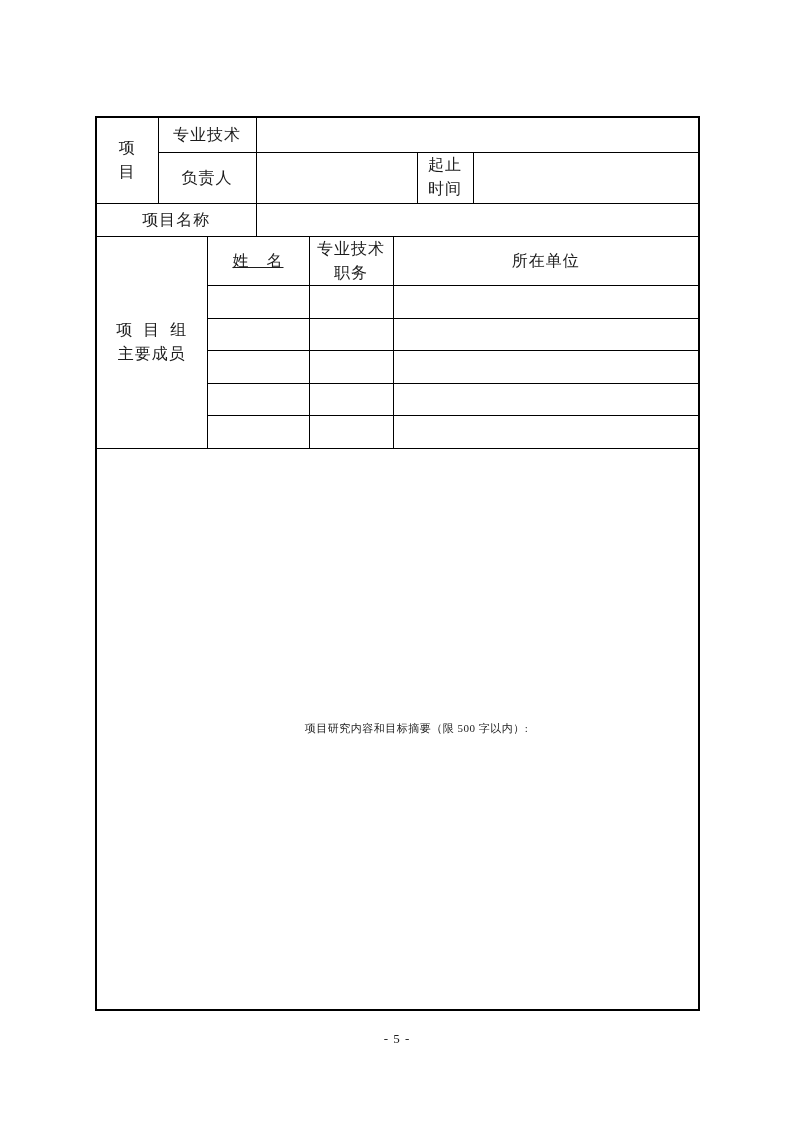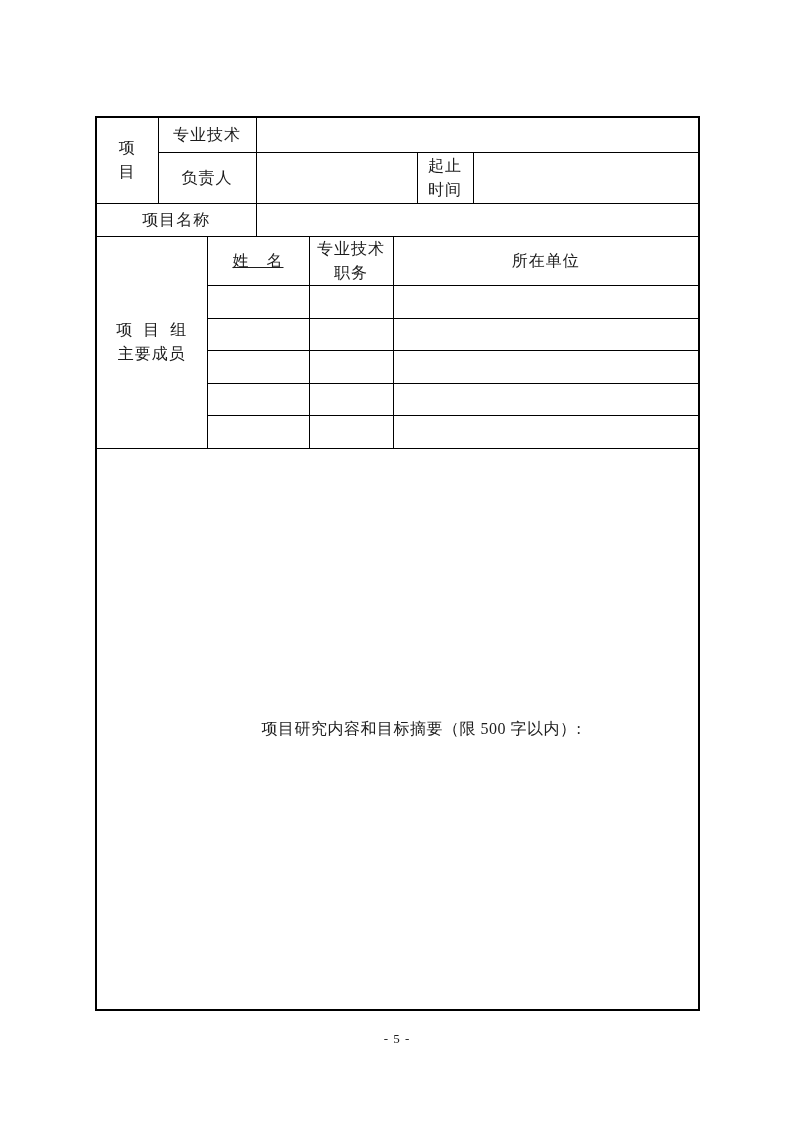--- a/index.html
+++ b/index.html
@@ -28,32 +28,32 @@
     padding: 0;
     font-size: 16px;
     letter-spacing: 1px;
     text-align: center;
     vertical-align: middle;
     line-height: 1.5;
     overflow: hidden;
   }
   .preline { white-space: pre-line; }
   td.cell-project { line-height: 45px; }
-  td.cell-duration { line-height: 25px; letter-spacing: 0.5px; }
+  td.cell-duration { line-height: 25px; letter-spacing: 0.5px; font-family: Liberation Mono, monospace; }
   td.cell-team-label { line-height: 32px; word-spacing: 5px; margin-top: 10px; }
   td.cell-title-header { line-height: 21px; letter-spacing: 0.5px; }
   td.cell-name-header { letter-spacing: 1px; text-decoration: underline; }
   td.cell-abstract {
     text-align: left;
     vertical-align: top;
     padding: 7px 10px 0 1px;
   }
   .abstract-text {
     text-indent: 2em;
-    font-size: 16px;
+    font-size: 11px;
     letter-spacing: 0.5px;
     line-height: 1.4;
     margin-left: 16px;
   }
   .page-number {
     position: absolute; left: 0; top: 1031px;
     width: 794px;
     text-align: center;
     font-size: 13px;
     letter-spacing: 1px;

